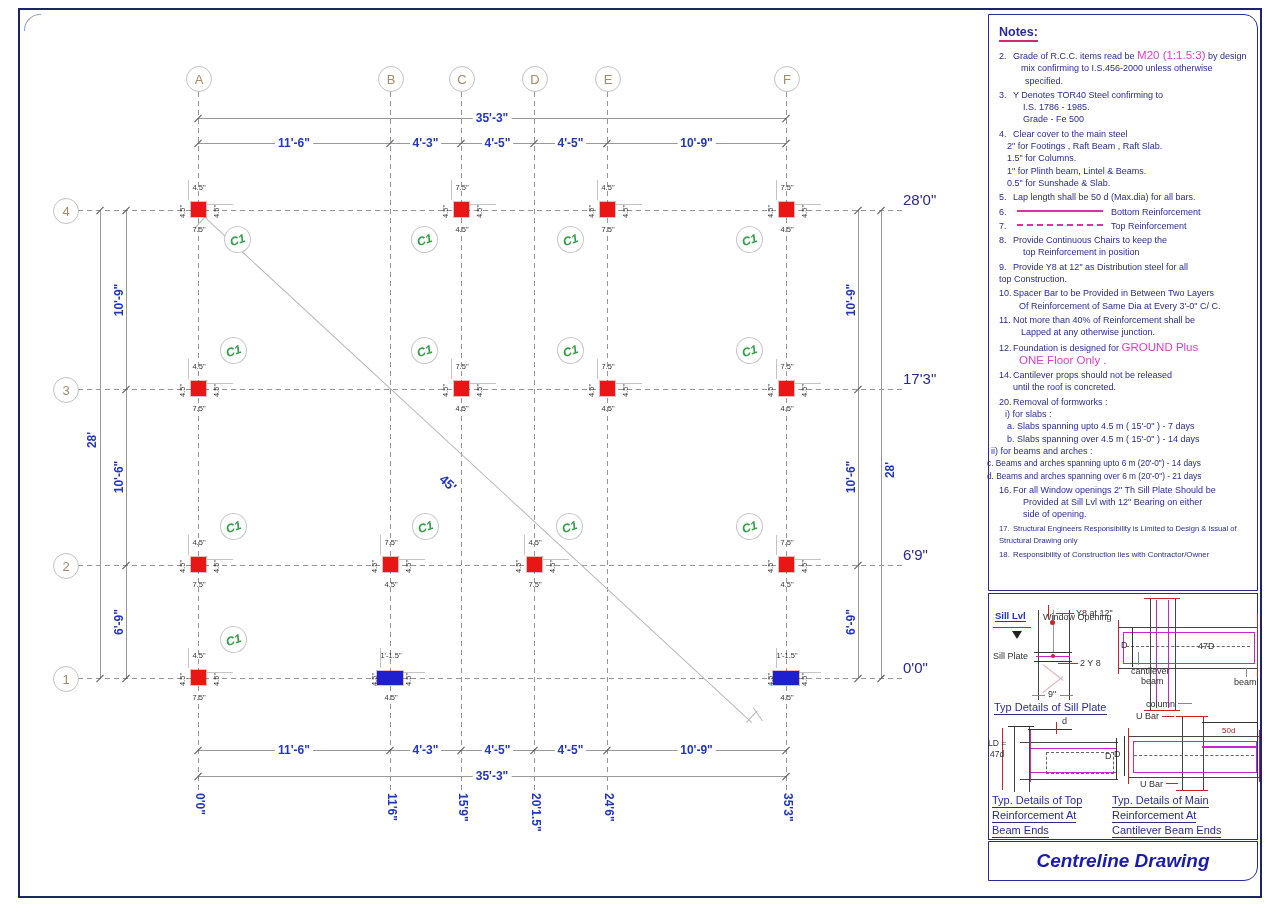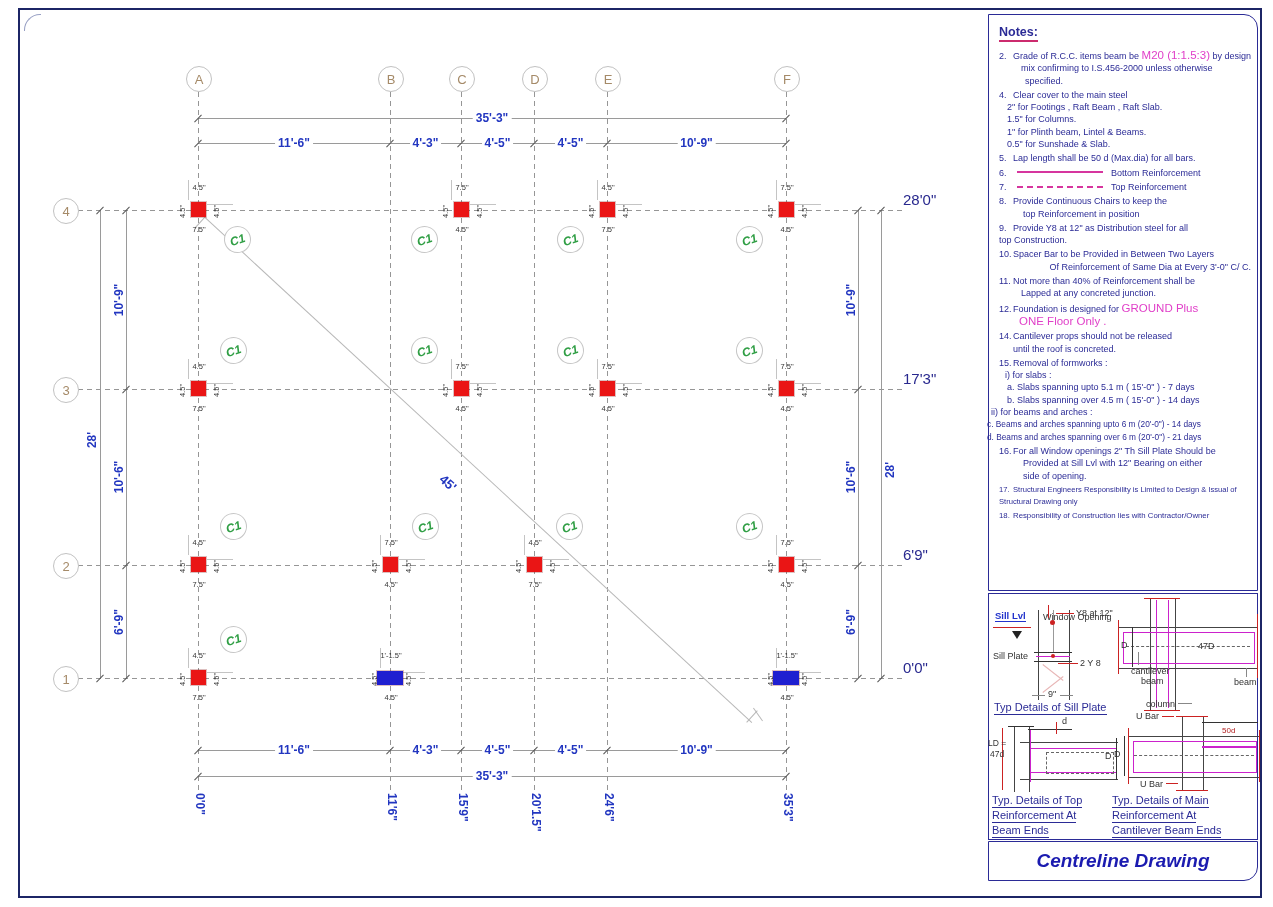--- a/index.html
+++ b/index.html
@@ -254,23 +254,28 @@
     <div class="abs sqlab" style="left: 767px; top: 693px; width: 40px;">4.5"</div>
     <div class="abs sqlab" style="left: 755px; top: 675px; width: 30px; transform: rotate(-90deg);">4.5"</div>
     <div class="abs sqlab" style="left: 789px; top: 675px; width: 30px; transform: rotate(-90deg);">4.5"</div>
   </div>
 
 <div class="abs pbox" style="left:988px;top:14px;width:268px;height:575px;border-top-right-radius:14px"></div>
 <div id="notes-body">
   <span class="ntitle">Notes:</span>
   <div id="notes-items">
       <div class="note">
-        <div><span class="num">2.</span><span>Grade of R.C.C. items beam be </span><span class="magbig">M20 (1:1.5:3)</span><span>   by design</span></div>
+        <div><span class="num">2.</span><span>Grade of R.C.C. items read be </span><span class="magbig">M20 (1:1.5:3)</span><span>   by design</span></div>
         <div style="padding-left: 22px;"><span>mix confirming to I.S.456-2000 unless otherwise</span></div>
         <div style="padding-left: 26px;"><span>specified.</span></div>
+      </div>
+      <div class="note">
+        <div><span class="num">3.</span><span>Y Denotes TOR40 Steel confirming to</span></div>
+        <div style="padding-left: 24px;"><span>I.S. 1786 - 1985.</span></div>
+        <div style="padding-left: 24px;"><span>Grade - Fe 500</span></div>
       </div>
       <div class="note">
         <div><span class="num">4.</span><span>Clear cover to the main steel</span></div>
         <div style="padding-left: 8px;"><span>2" for Footings , Raft Beam , Raft Slab.</span></div>
         <div style="padding-left: 8px;"><span>1.5" for Columns.</span></div>
         <div style="padding-left: 8px;"><span>1"  for Plinth beam, Lintel &amp; Beams.</span></div>
         <div style="padding-left: 8px;"><span>0.5" for Sunshade &amp; Slab.</span></div>
       </div>
       <div class="note">
         <div><span class="num">5.</span><span>Lap length shall be 50 d (Max.dia) for all bars.</span></div>
@@ -284,38 +289,38 @@
       <div class="note">
         <div><span class="num">8.</span><span>Provide Continuous Chairs to keep the</span></div>
         <div style="padding-left: 24px;"><span>top Reinforcement in position</span></div>
       </div>
       <div class="note">
         <div><span class="num">9.</span><span>Provide Y8 at 12" as Distribution steel for all</span></div>
         <div style="padding-left: 0px;"><span>top Construction.</span></div>
       </div>
       <div class="note">
         <div><span class="num">10.</span><span>Spacer Bar to be Provided in Between Two Layers</span></div>
-        <div style="padding-left: 20px; text-align: right;"><span>Of Reinforcement of Same Dia at Every  3'-0"  C/ C.</span></div>
+        <div style="padding-left: 20px;"><span>Of Reinforcement of Same Dia at Every  3'-0"  C/ C.</span></div>
       </div>
       <div class="note">
         <div><span class="num">11.</span><span>Not more than 40% of Reinforcement shall be</span></div>
-        <div style="padding-left: 22px;"><span>Lapped at any concreted junction.</span></div>
+        <div style="padding-left: 22px;"><span>Lapped at any otherwise junction.</span></div>
       </div>
       <div class="note">
         <div><span class="num">12.</span><span>Foundation is designed for   </span><span class="magbig">GROUND Plus</span></div>
         <div style="padding-left: 20px;"><span class="magbig">ONE Floor Only .</span></div>
       </div>
       <div class="note">
         <div><span class="num">14.</span><span>Cantilever props should not be released</span></div>
         <div style="padding-left: 14px;"><span>until the roof is concreted.</span></div>
       </div>
       <div class="note">
-        <div><span class="num">15.</span><span>Removal of formworks :</span></div>
+        <div><span class="num">20.</span><span>Removal of formworks :</span></div>
         <div style="padding-left: 6px;"><span>i)  for slabs :</span></div>
-        <div style="padding-left: 8px;"><span>a.  Slabs spanning upto 5.1 m ( 15'-0" ) - 7 days</span></div>
+        <div style="padding-left: 8px;"><span>a.  Slabs spanning upto 4.5 m ( 15'-0" ) - 7 days</span></div>
         <div style="padding-left: 8px;"><span>b.  Slabs spanning over 4.5 m ( 15'-0" ) - 14 days</span></div>
         <div style="padding-left: 0px; margin-left: -8px;"><span>ii) for beams and arches :</span></div>
         <div style="padding-left: 0px; margin-left: -12px; font-size: 8.3px;"><span>c. Beams and arches spanning upto 6 m (20'-0") - 14 days</span></div>
         <div style="padding-left: 0px; margin-left: -12px; font-size: 8.3px;"><span>d. Beams and arches spanning over 6 m (20'-0") - 21 days</span></div>
       </div>
       <div class="note">
         <div><span class="num">16.</span><span>For all Window openings 2" Th Sill Plate Should be</span></div>
         <div style="padding-left: 24px;"><span>Provided at Sill Lvl with 12" Bearing on either</span></div>
         <div style="padding-left: 24px;"><span>side of opening.</span></div>
       </div>

